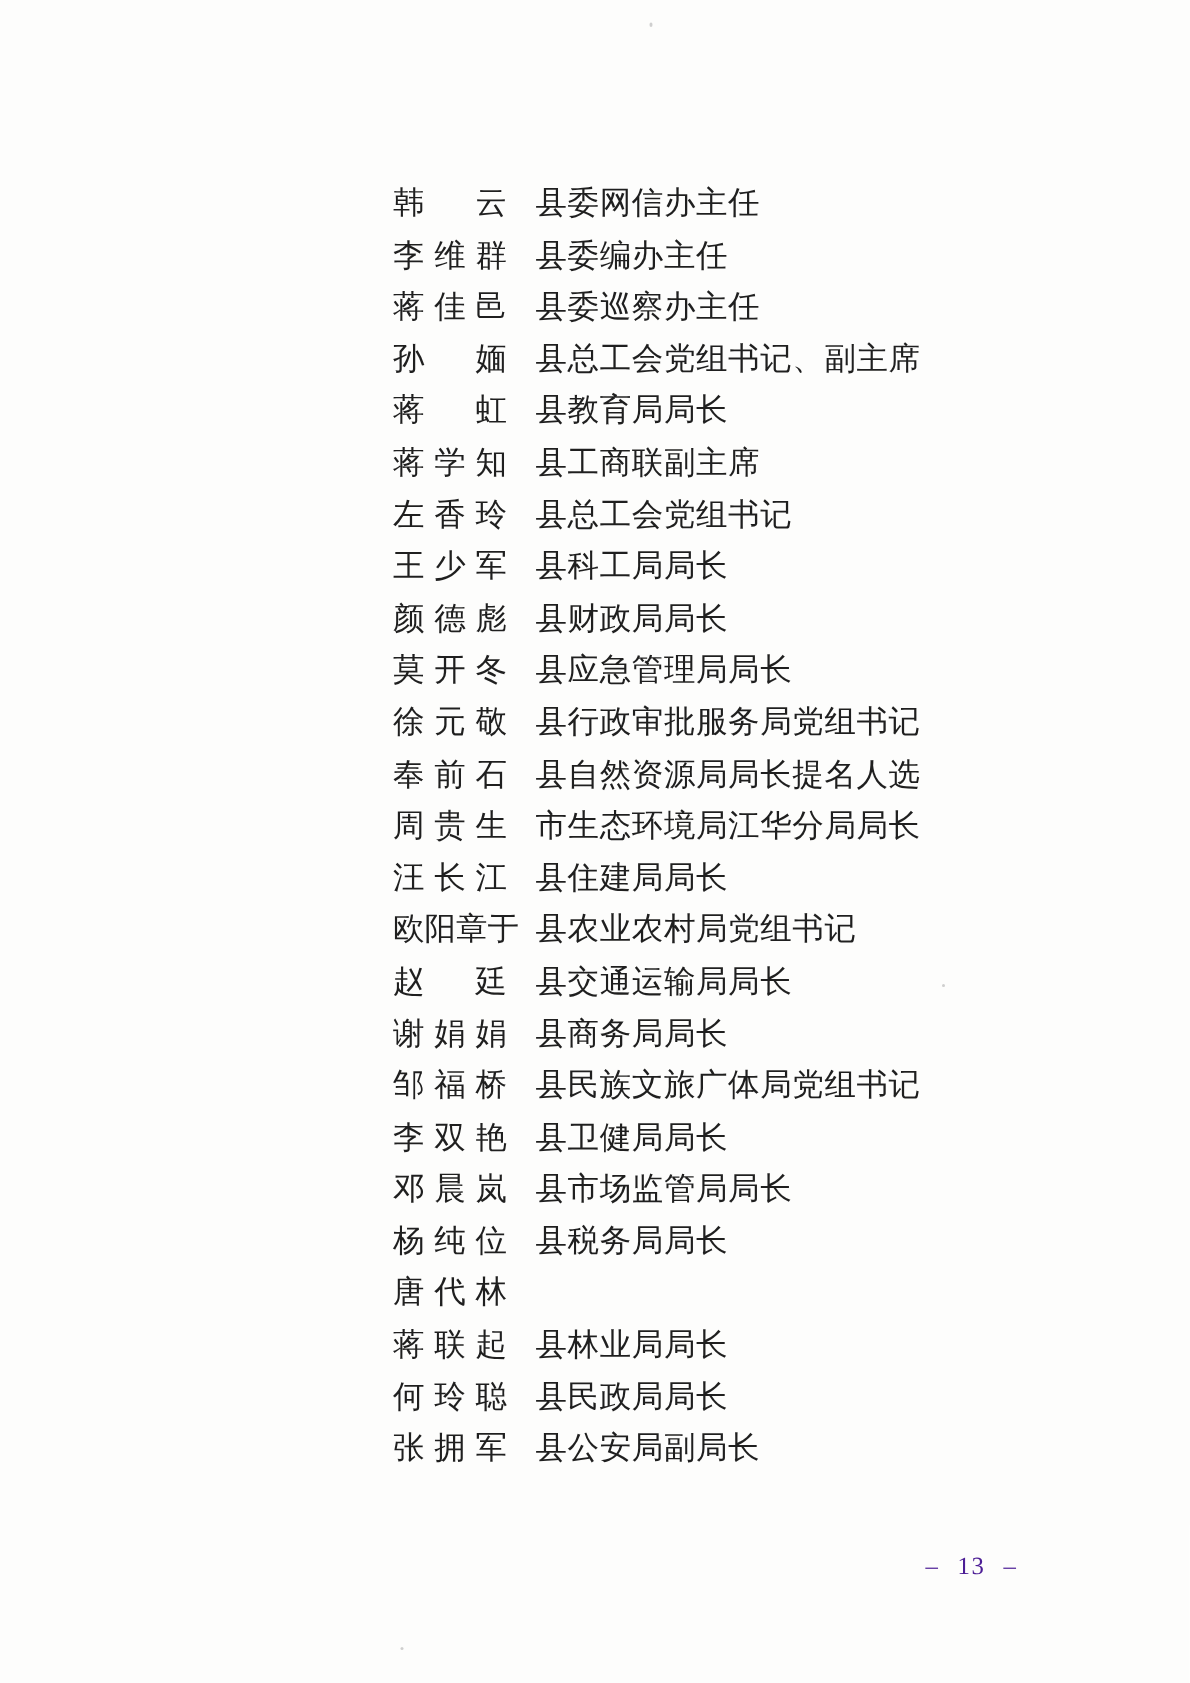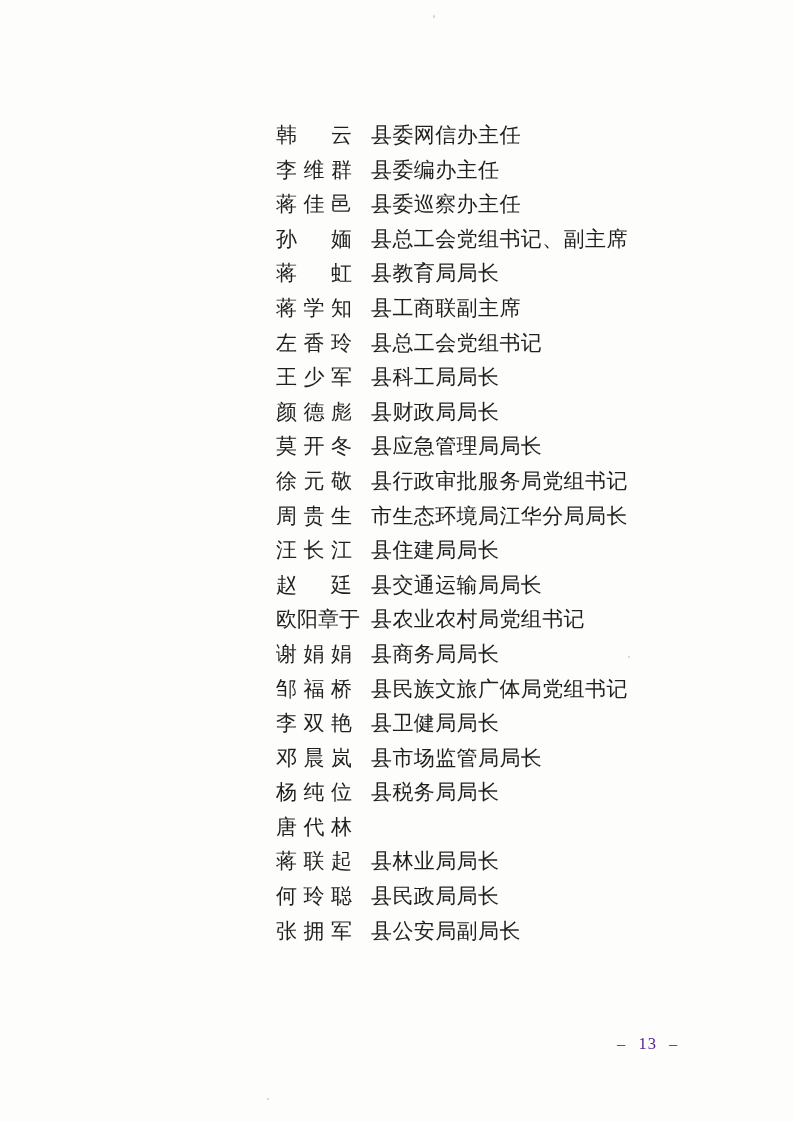--- a/index.html
+++ b/index.html
@@ -15,21 +15,21 @@
     font-family: "Liberation Serif", "DejaVu Serif", serif;
     color: #1f1f1f;
     background: #fdfdfc;
   }
   .page {
     position: absolute;
     inset: 0;
   }
   .roster {
     position: absolute;
-    left: 276px;
+    left: 262px;
     top: 118px;
     width: 420px;
     text-decoration: underline;
   }
   .row {
     position: relative;
     height: 34.6px;
     line-height: 34.6px;
     white-space: nowrap;
     font-size: 21px;
@@ -115,34 +115,38 @@
     </div>
     <div class="row">
       <span class="name">莫开冬</span>
       <span class="title">县应急管理局局长</span>
     </div>
     <div class="row">
       <span class="name">徐元敬</span>
       <span class="title">县行政审批服务局党组书记</span>
     </div>
     <div class="row">
+      <span class="name">奉前石</span>
+      <span class="title">县自然资源局局长提名人选</span>
+    </div>
+    <div class="row">
       <span class="name">周贵生</span>
       <span class="title">市生态环境局江华分局局长</span>
     </div>
     <div class="row">
       <span class="name">汪长江</span>
       <span class="title">县住建局局长</span>
     </div>
     <div class="row">
+      <span class="name">欧阳章于</span>
+      <span class="title">县农业农村局党组书记</span>
+    </div>
+    <div class="row">
       <span class="name">赵　廷</span>
       <span class="title">县交通运输局局长</span>
-    </div>
-    <div class="row">
-      <span class="name">欧阳章于</span>
-      <span class="title">县农业农村局党组书记</span>
     </div>
     <div class="row">
       <span class="name">谢娟娟</span>
       <span class="title">县商务局局长</span>
     </div>
     <div class="row">
       <span class="name">邹福桥</span>
       <span class="title">县民族文旅广体局党组书记</span>
     </div>
     <div class="row">

